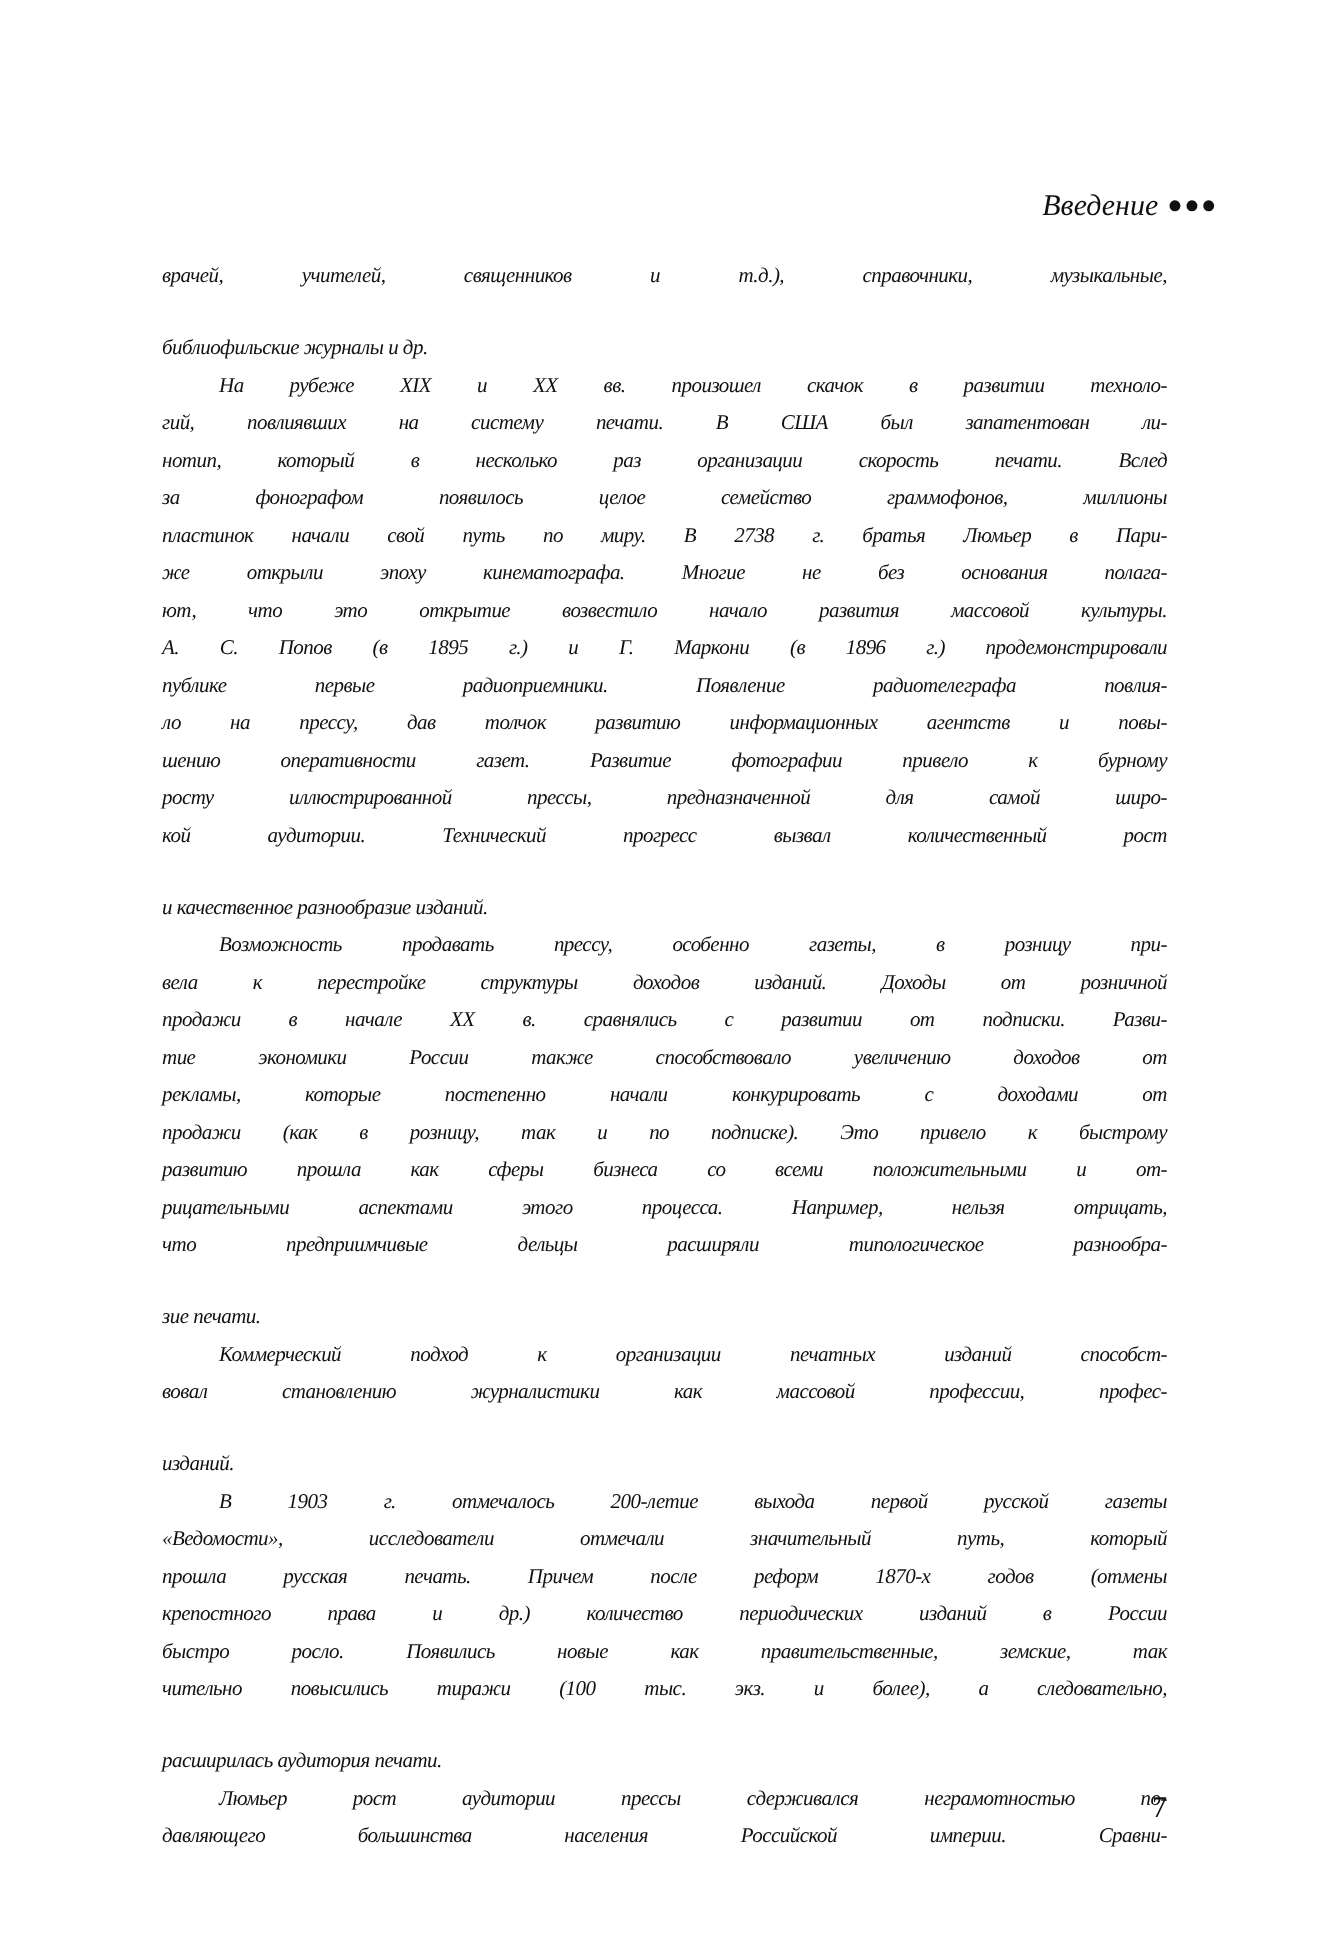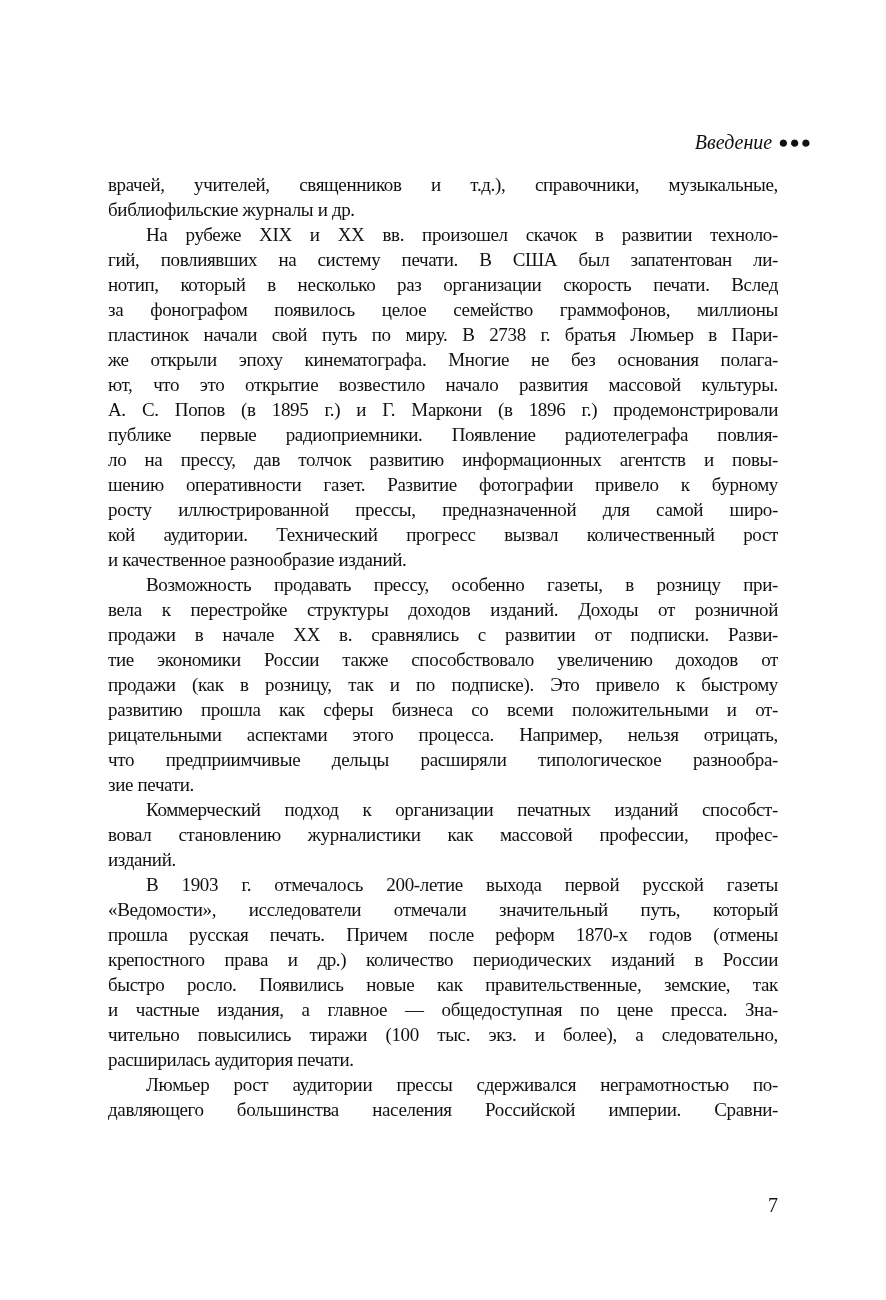--- a/index.html
+++ b/index.html
@@ -10,54 +10,56 @@
     body {
       width: 886px;
       height: 1300px;
       position: relative;
       overflow: hidden;
       color: #111111;
       font-family: "Liberation Serif", "DejaVu Serif", serif;
     }
     .running-head {
       position: absolute;
-      top: 128px;
+      top: 118px;
       right: 74px;
       font-style: italic;
       font-size: 20px;
-      line-height: 28px;
+      line-height: 38px;
       white-space: nowrap;
     }
     .running-head .dots {
       font-style: normal;
       letter-spacing: 1px;
       font-size: 17px;
       margin-left: 6px;
       vertical-align: 1px;
     }
     .text-block {
       position: absolute;
       top: 172px;
       left: 108px;
       width: 670px;
     }
     .line {
       display: block;
       height: 25px;
       line-height: 25px;
-      font-size: 19px;
+      font-size: 14px;
       white-space: nowrap;
       text-align: justify;
       text-align-last: justify;
       letter-spacing: -0.35px;
       overflow: visible;
+      font-style: italic;
     }
     .line.last {
       text-align: left;
       text-align-last: left;
+      margin-top: 23px;
     }
     .line.indent {
       padding-left: 38px;
     }
     .page-number {
       position: absolute;
       top: 1193px;
       right: 108px;
       font-size: 20px;
       line-height: 25px;
@@ -92,40 +94,40 @@
     <span class="line">росту иллюстрированной прессы, предназначенной для самой широ-</span>
     <span class="line">кой аудитории. Технический прогресс вызвал количественный рост</span>
     <span class="line last">и качественное разнообразие изданий.</span>
   </div>
 
   <div>
     <span class="line indent">Возможность продавать прессу, особенно газеты, в розницу при-</span>
     <span class="line">вела к перестройке структуры доходов изданий. Доходы от розничной</span>
     <span class="line">продажи в начале XX в. сравнялись с развитии от подписки. Разви-</span>
     <span class="line">тие экономики России также способствовало увеличению доходов от</span>
+    <span class="line">рекламы, которые постепенно начали конкурировать с доходами от</span>
     <span class="line">продажи (как в розницу, так и по подписке). Это привело к быстрому</span>
     <span class="line">развитию прошла как сферы бизнеса со всеми положительными и от-</span>
     <span class="line">рицательными аспектами этого процесса. Например, нельзя отрицать,</span>
     <span class="line">что предприимчивые дельцы расширяли типологическое разнообра-</span>
     <span class="line last">зие печати.</span>
   </div>
 
   <div>
     <span class="line indent">Коммерческий подход к организации печатных изданий способст-</span>
     <span class="line">вовал становлению журналистики как массовой профессии, профес-</span>
     <span class="line last">изданий.</span>
   </div>
 
   <div>
     <span class="line indent">В 1903 г. отмечалось 200-летие выхода первой русской газеты</span>
     <span class="line">«Ведомости», исследователи отмечали значительный путь, который</span>
     <span class="line">прошла русская печать. Причем после реформ 1870-х годов (отмены</span>
     <span class="line">крепостного права и др.) количество периодических изданий в России</span>
     <span class="line">быстро росло. Появились новые как правительственные, земские, так</span>
-    <span class="line">и частные издания, а главное — общедоступная по цене пресса. Зна-</span>
     <span class="line">чительно повысились тиражи (100 тыс. экз. и более), а следовательно,</span>
     <span class="line last">расширилась аудитория печати.</span>
   </div>
 
   <div>
     <span class="line indent">Люмьер рост аудитории прессы сдерживался неграмотностью по-</span>
     <span class="line">давляющего большинства населения Российской империи. Сравни-</span>
   </div>
 </div>
 

